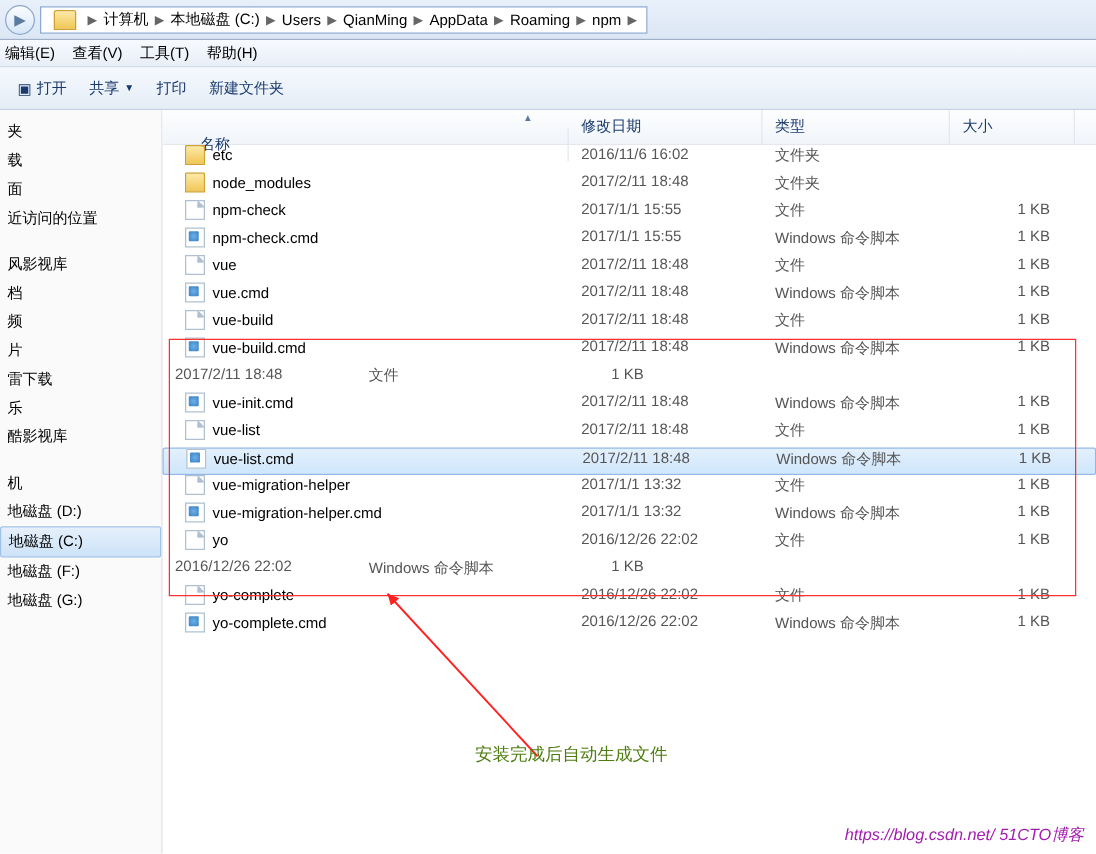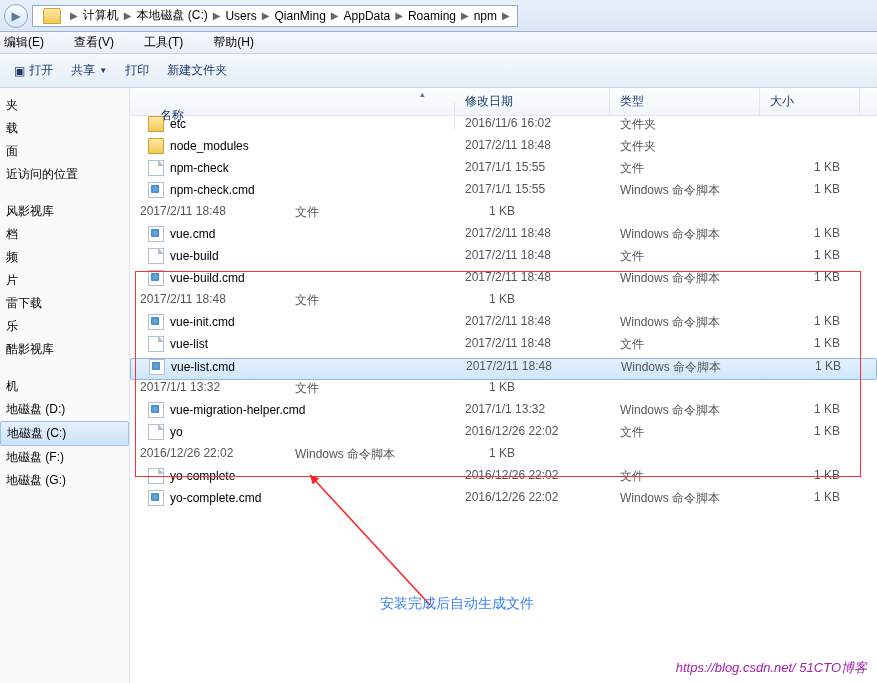--- a/index.html
+++ b/index.html
@@ -5,21 +5,21 @@
 * { margin: 0; padding: 0; box-sizing: border-box; font-family: "Microsoft YaHei", "Segoe UI", Tahoma, sans-serif; }
 body { background: #fff; font-size: 12px; color: #000; width: 877px; height: 683px; overflow: hidden; position: relative; }
 
 .addressbar { height: 32px; background: linear-gradient(#e8f0fa, #dce7f5); display: flex; align-items: center; border-bottom: 1px solid #a0b0c8; padding-left: 4px; }
 .nav-arrow { width: 24px; height: 24px; border-radius: 50%; background: linear-gradient(#fafdff,#d6e6f7); border: 1px solid #8fa8c8; margin-right: 4px; display: flex; align-items: center; justify-content: center; color: #5a7aa0; }
 .folder-icon-small { width: 18px; height: 16px; background: linear-gradient(#fde9a8,#f0c755); border-radius: 2px 2px 0 0; border: 1px solid #d0a030; margin: 0 6px; }
 .breadcrumb { display: flex; align-items: center; height: 22px; background: #fff; border: 1px solid #8faad0; flex: 0 0 auto; padding: 0 4px; }
 .breadcrumb span { padding: 0 2px; }
 .breadcrumb .sep { color: #666; padding: 0 3px; font-size: 10px; }
 
-.menubar { height: 22px; background: linear-gradient(#f7fbff,#e8eef7); border-bottom: 1px solid #c8d4e3; display: flex; align-items: center; padding-left: 4px; gap: 30px; }
+.menubar { height: 22px; background: linear-gradient(#f7fbff,#e8eef7); border-bottom: 1px solid #c8d4e3; display: flex; align-items: center; padding-left: 4px; gap: 14px; }
 .menubar span { cursor: default; }
 
 .toolbar { height: 34px; background: linear-gradient(#f5f9fd,#e4edf7); border-bottom: 1px solid #c4d2e3; display: flex; align-items: center; padding-left: 14px; gap: 18px; color: #1a3a6e; }
 .toolbar .tbtn { display: flex; align-items: center; gap: 4px; cursor: default; }
 .toolbar .drop { font-size: 8px; color: #1a3a6e; }
 
 .main { display: flex; height: calc(683px - 32px - 22px - 34px); }
 .sidebar { width: 130px; background: #fafafa; border-right: 1px solid #e0e4ea; padding: 6px 0; overflow: hidden; }
 .sidebar .group { margin-bottom: 14px; }
 .sidebar .item { padding: 3px 6px; cursor: default; white-space: nowrap; }
@@ -46,21 +46,21 @@
 .ico-folder { background: linear-gradient(#fde9a8,#f0c755); border: 1px solid #d0a030; border-radius: 1px 1px 0 0; }
 .ico-file { background: #fff; border: 1px solid #b0c0d0; position: relative; }
 .ico-file::after { content: ""; position: absolute; right: -1px; top: -1px; border: 3px solid transparent; border-left-color: #b0c0d0; border-bottom-color: #b0c0d0; }
 .ico-cmd { background: #fff; border: 1px solid #b0c0d0; position: relative; }
 .ico-cmd::before { content: ""; position: absolute; left: 2px; top: 2px; width: 8px; height: 8px; background: radial-gradient(#6bb0e8,#3a80c0); border-radius: 1px; }
 
 .redbox { position: absolute; border: 1px solid #ff3030; pointer-events: none; }
 .redbox1 { left: 135px; top: 271px; width: 726px; height: 206px; }
 
 .arrow-line { position: absolute; pointer-events: none; }
-.annotation { position: absolute; color: #3b82f6; font-size: 14px; pointer-events: none; }
+.annotation { position: absolute; color: #4d7c0f; font-size: 14px; pointer-events: none; }
 .watermark { position: absolute; right: 10px; bottom: 6px; color: #a21caf; font-size: 13px; font-style: italic; pointer-events: none; }
 </style>
 </head>
 <body>
 
 <div class="addressbar">
   <div class="nav-arrow">▶</div>
   <div class="breadcrumb">
     <span class="folder-icon-small"></span>
     <span class="sep">▶</span>
@@ -170,20 +170,24 @@
         <div class="row">
           <div class="c-name">
             <span class="ico ico-cmd"></span>
             <span>npm-check.cmd</span>
           </div>
           <div class="c-date">2017/1/1 15:55</div>
           <div class="c-type">Windows 命令脚本</div>
           <div class="c-size">1 KB</div>
         </div>
         <div class="row">
+          <div class="c-name">
+            <span class="ico ico-file"></span>
+            <span>vue</span>
+          </div>
           <div class="c-date">2017/2/11 18:48</div>
           <div class="c-type">文件</div>
           <div class="c-size">1 KB</div>
         </div>
         <div class="row">
           <div class="c-name">
             <span class="ico ico-cmd"></span>
             <span>vue.cmd</span>
           </div>
           <div class="c-date">2017/2/11 18:48</div>
@@ -234,20 +238,24 @@
         <div class="row sel">
           <div class="c-name">
             <span class="ico ico-cmd"></span>
             <span>vue-list.cmd</span>
           </div>
           <div class="c-date">2017/2/11 18:48</div>
           <div class="c-type">Windows 命令脚本</div>
           <div class="c-size">1 KB</div>
         </div>
         <div class="row">
+          <div class="c-name">
+            <span class="ico ico-file"></span>
+            <span>vue-migration-helper</span>
+          </div>
           <div class="c-date">2017/1/1 13:32</div>
           <div class="c-type">文件</div>
           <div class="c-size">1 KB</div>
         </div>
         <div class="row">
           <div class="c-name">
             <span class="ico ico-cmd"></span>
             <span>vue-migration-helper.cmd</span>
           </div>
           <div class="c-date">2017/1/1 13:32</div>

